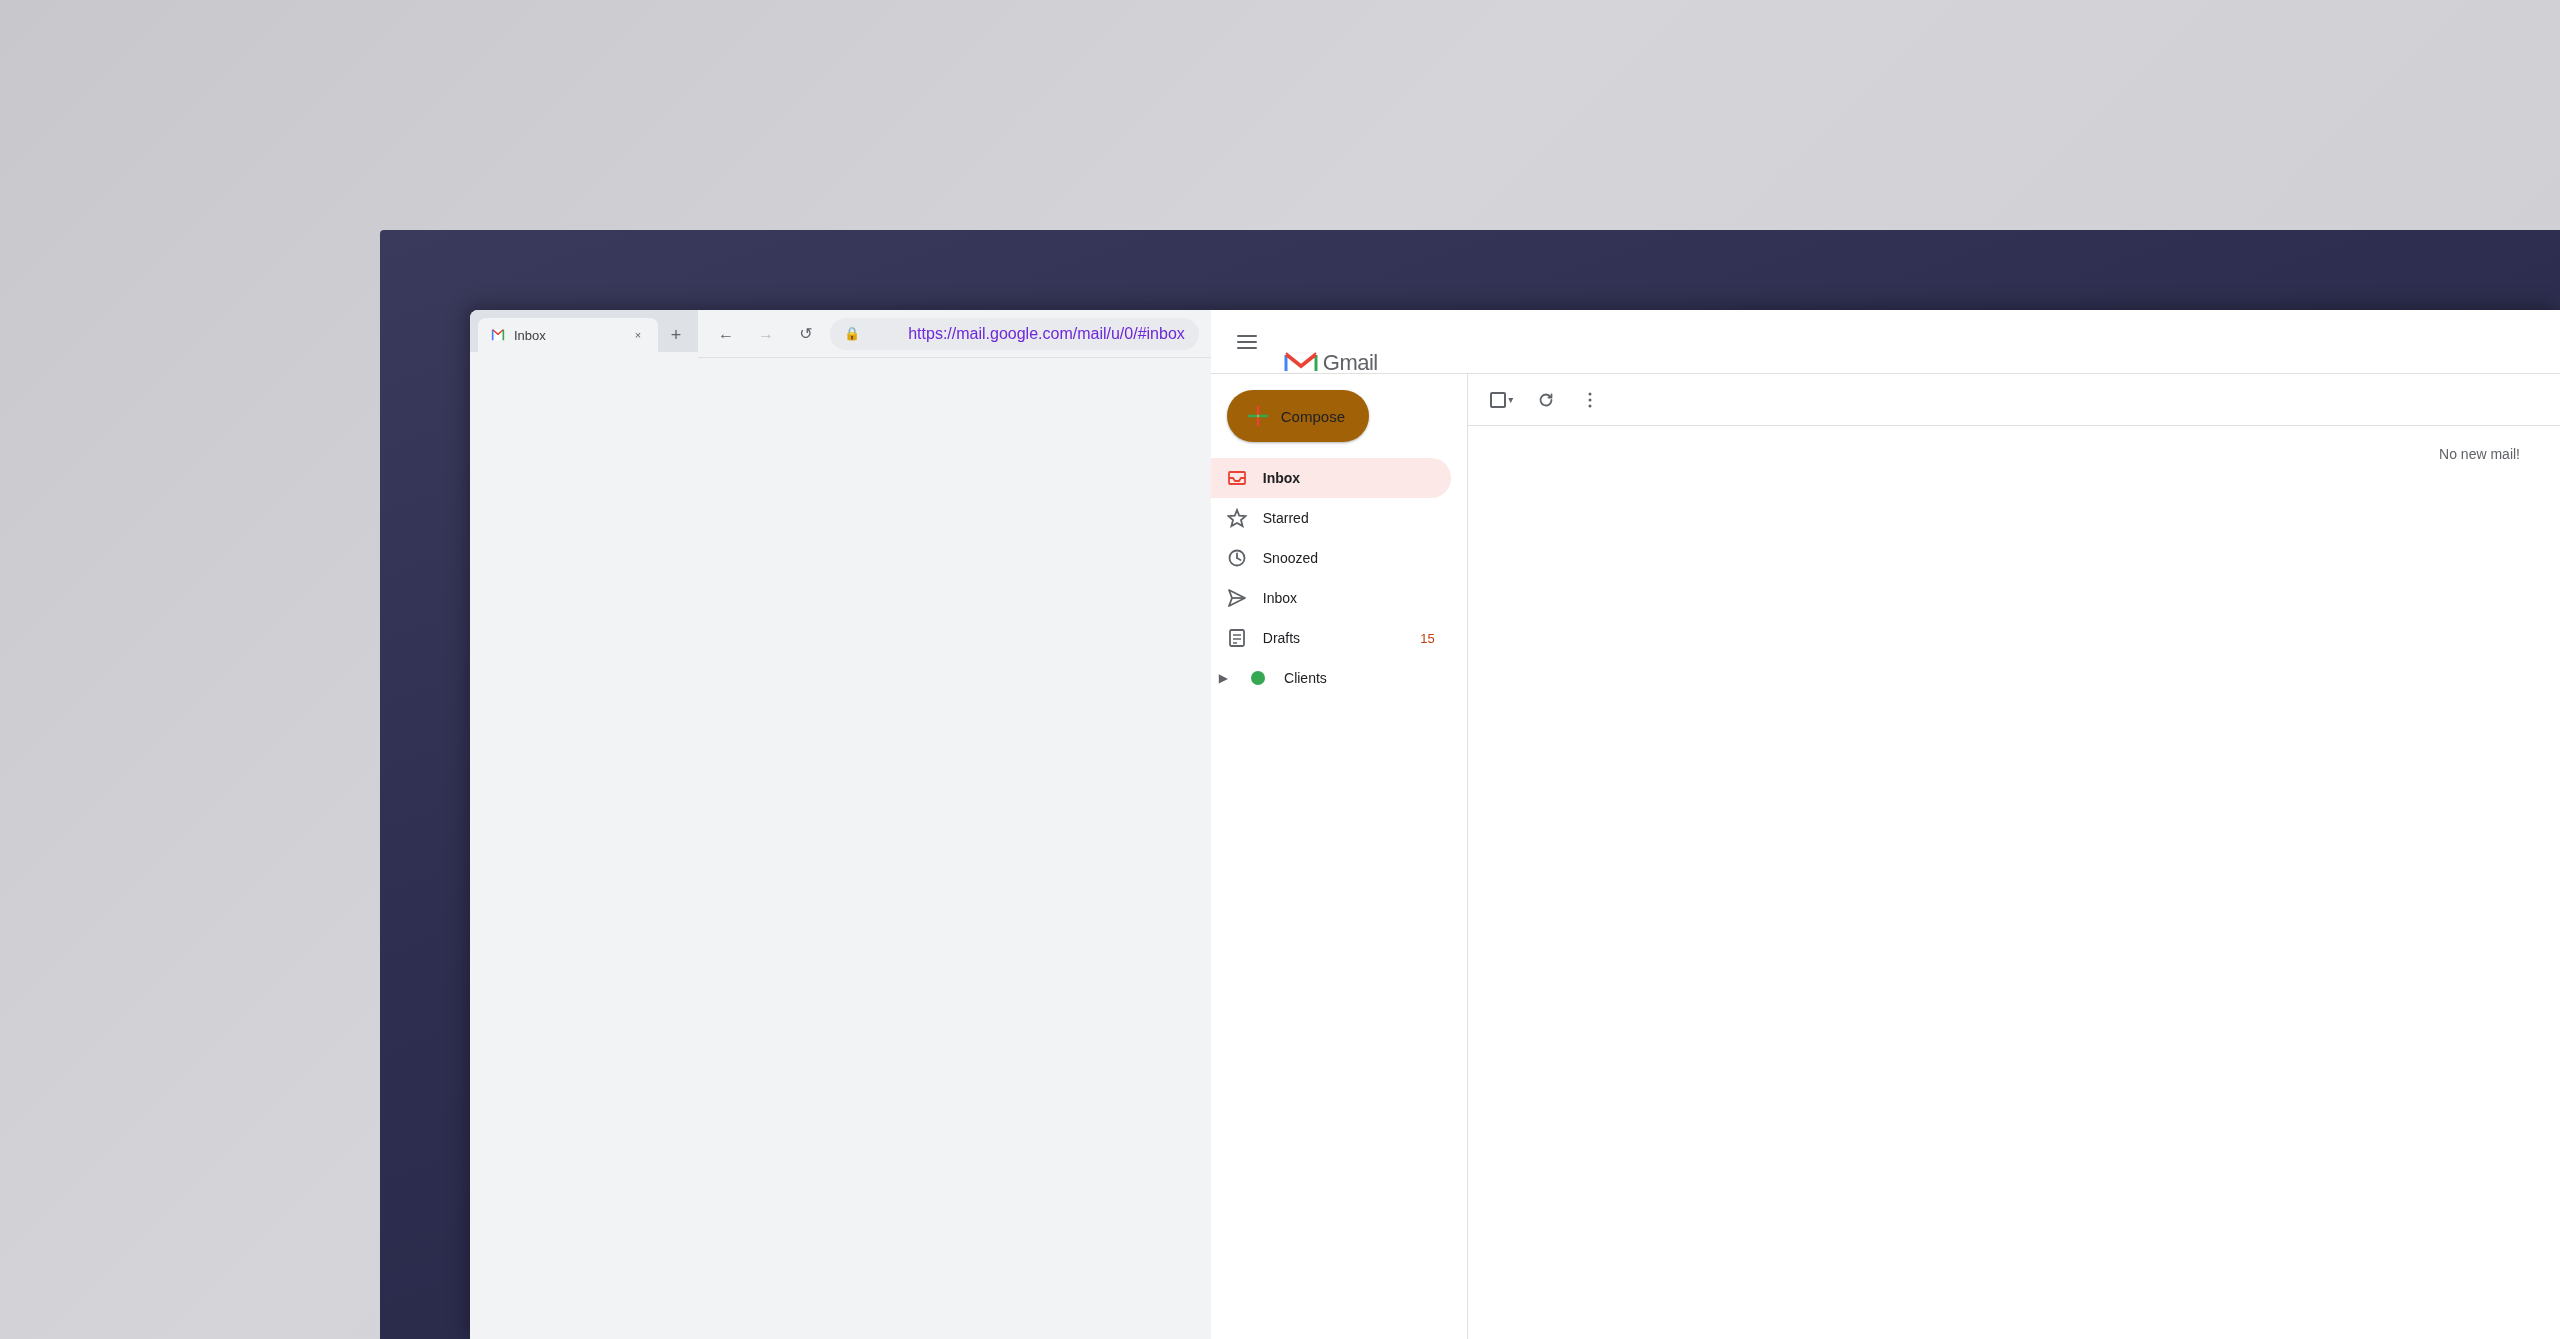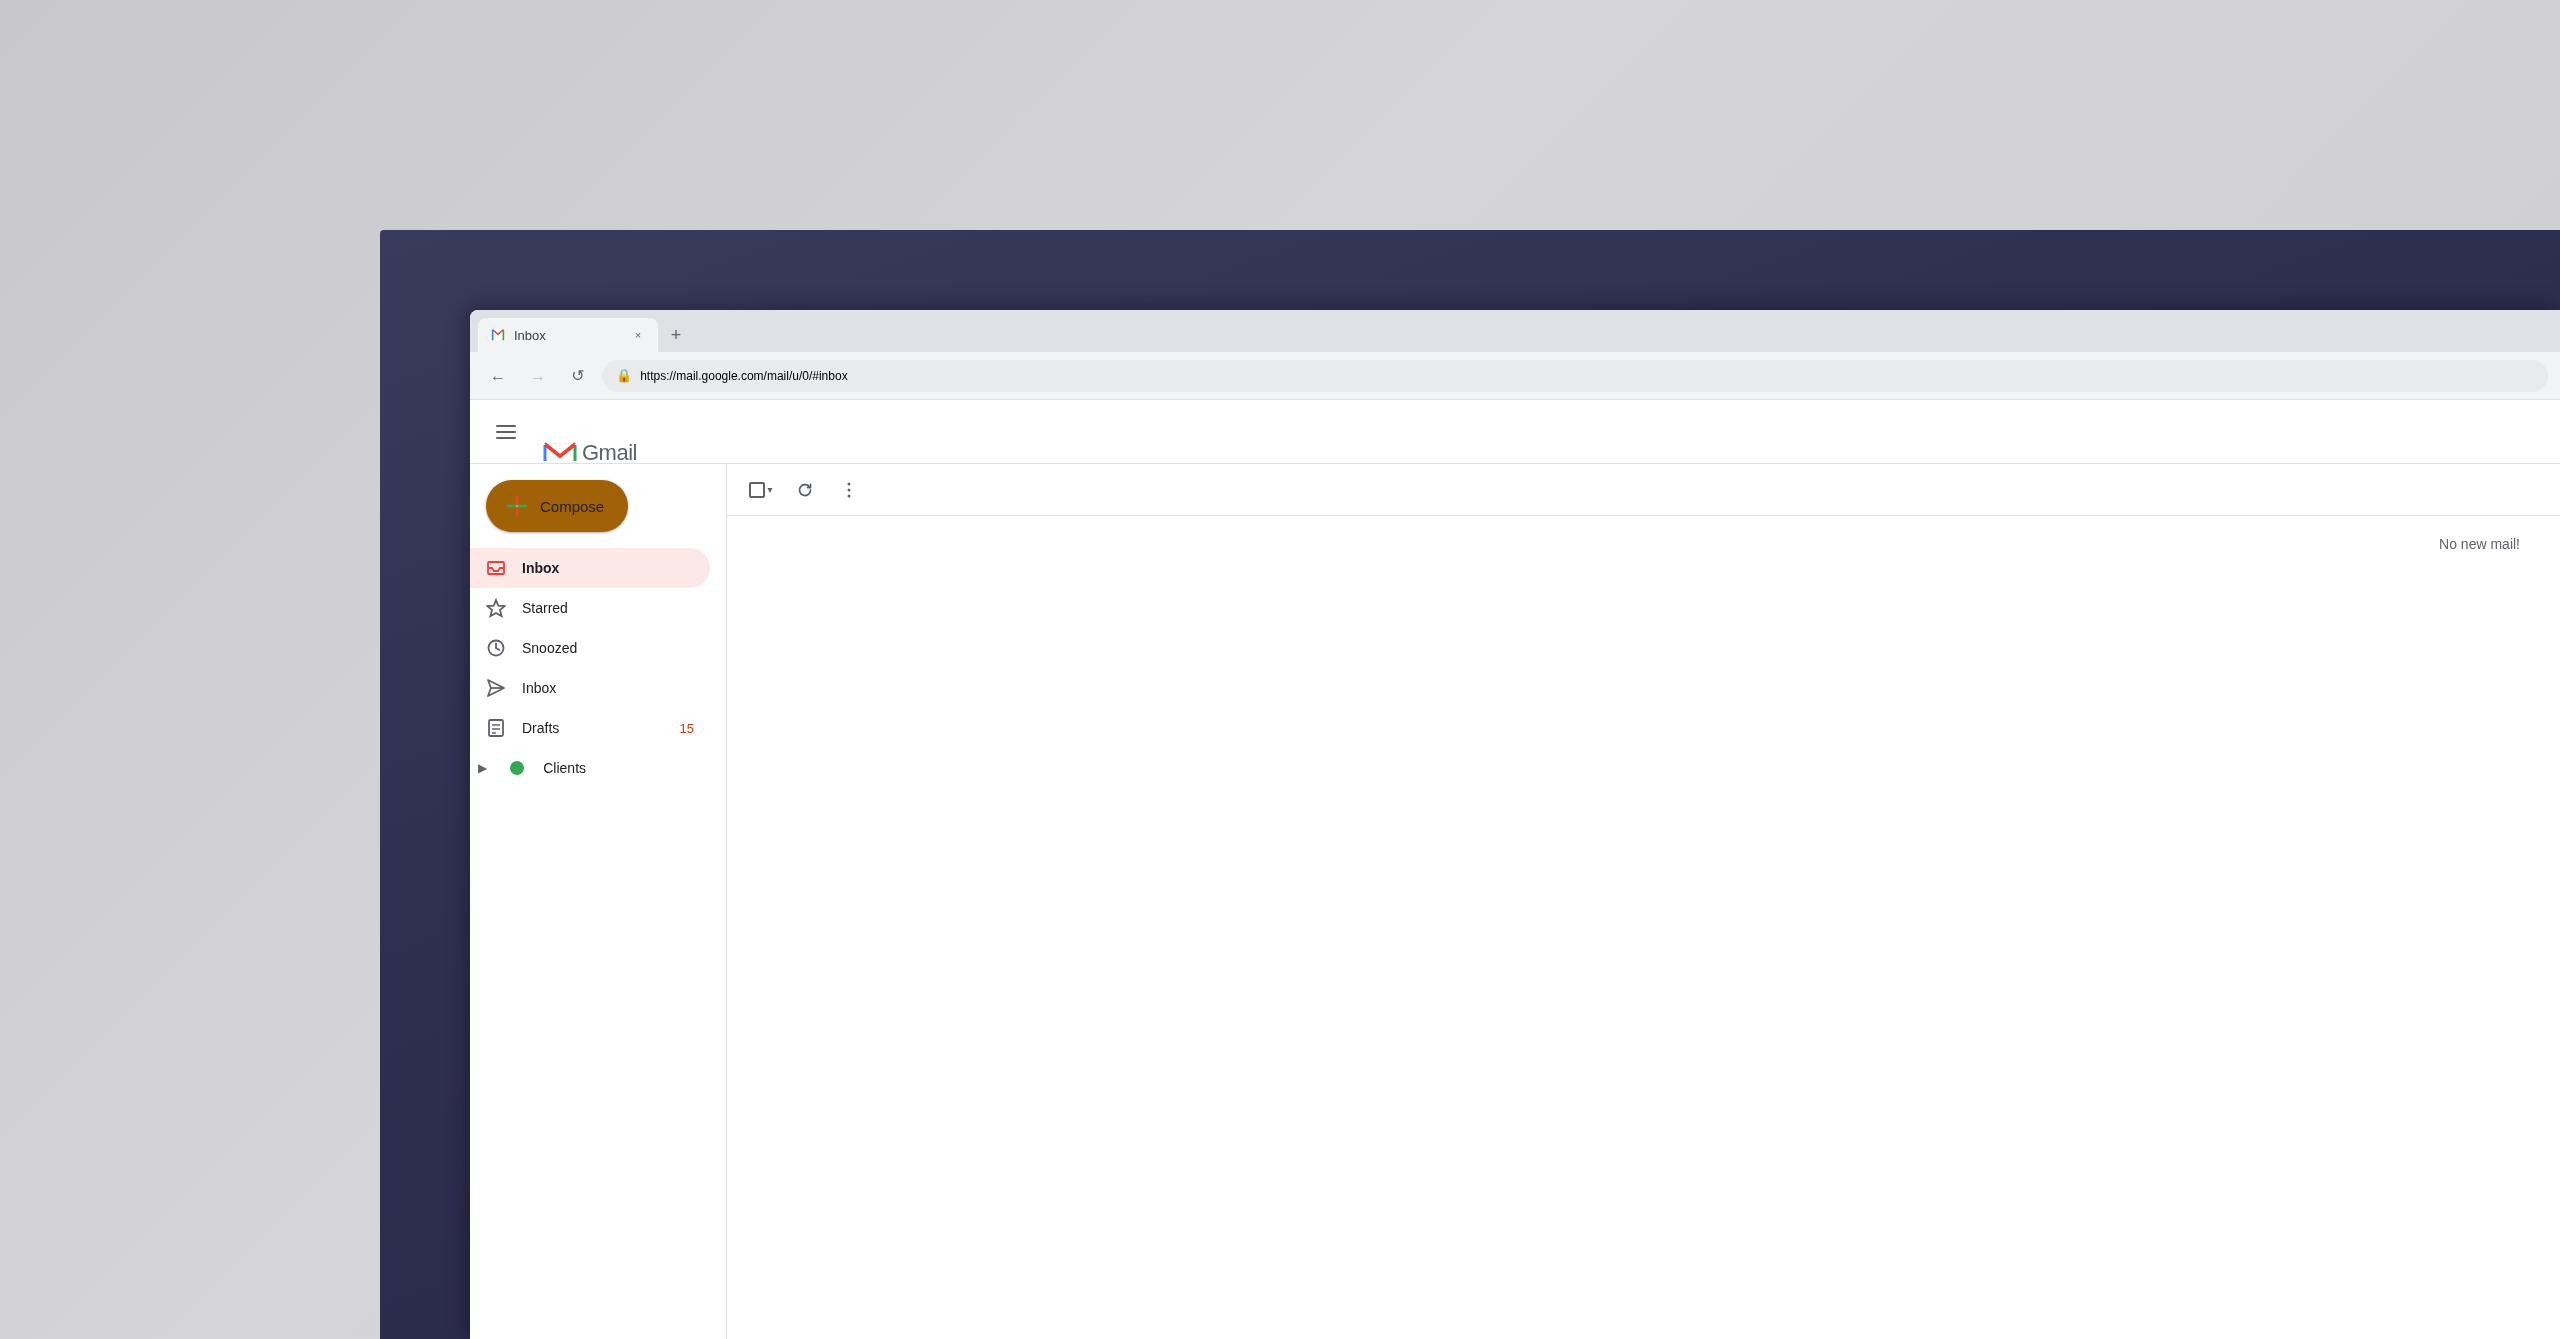--- a/index.html
+++ b/index.html
@@ -36,21 +36,21 @@
       position: absolute;
       top: 310px;
       left: 470px;
       right: 0;
       bottom: 0;
       background: #f1f3f4;
       border-radius: 8px 0 0 0;
       box-shadow: -4px -4px 20px rgba(0,0,0,0.3);
       overflow: hidden;
       display: flex;
-      flex-direction: column;
+      flex-direction: row;
     }
 
     
     .tab-bar {
       height: 42px;
       background: #dee1e6;
       display: flex;
       align-items: flex-end;
       padding: 0 8px;
       flex-shrink: 0;
@@ -150,22 +150,23 @@
       padding: 0 14px;
       gap: 8px;
     }
 
     .lock-icon {
       color: #5f6368;
       font-size: 13px;
     }
 
     .address-text {
-      font-size: 12px;
-      color: #000000;
+      font-size: 16px;
+      color: #6d28d9;
+      margin-left: 40px;
     }
 
     
     .main-content {
       flex: 1;
       display: flex;
       flex-direction: column;
       overflow: hidden;
       background: white;
     }

